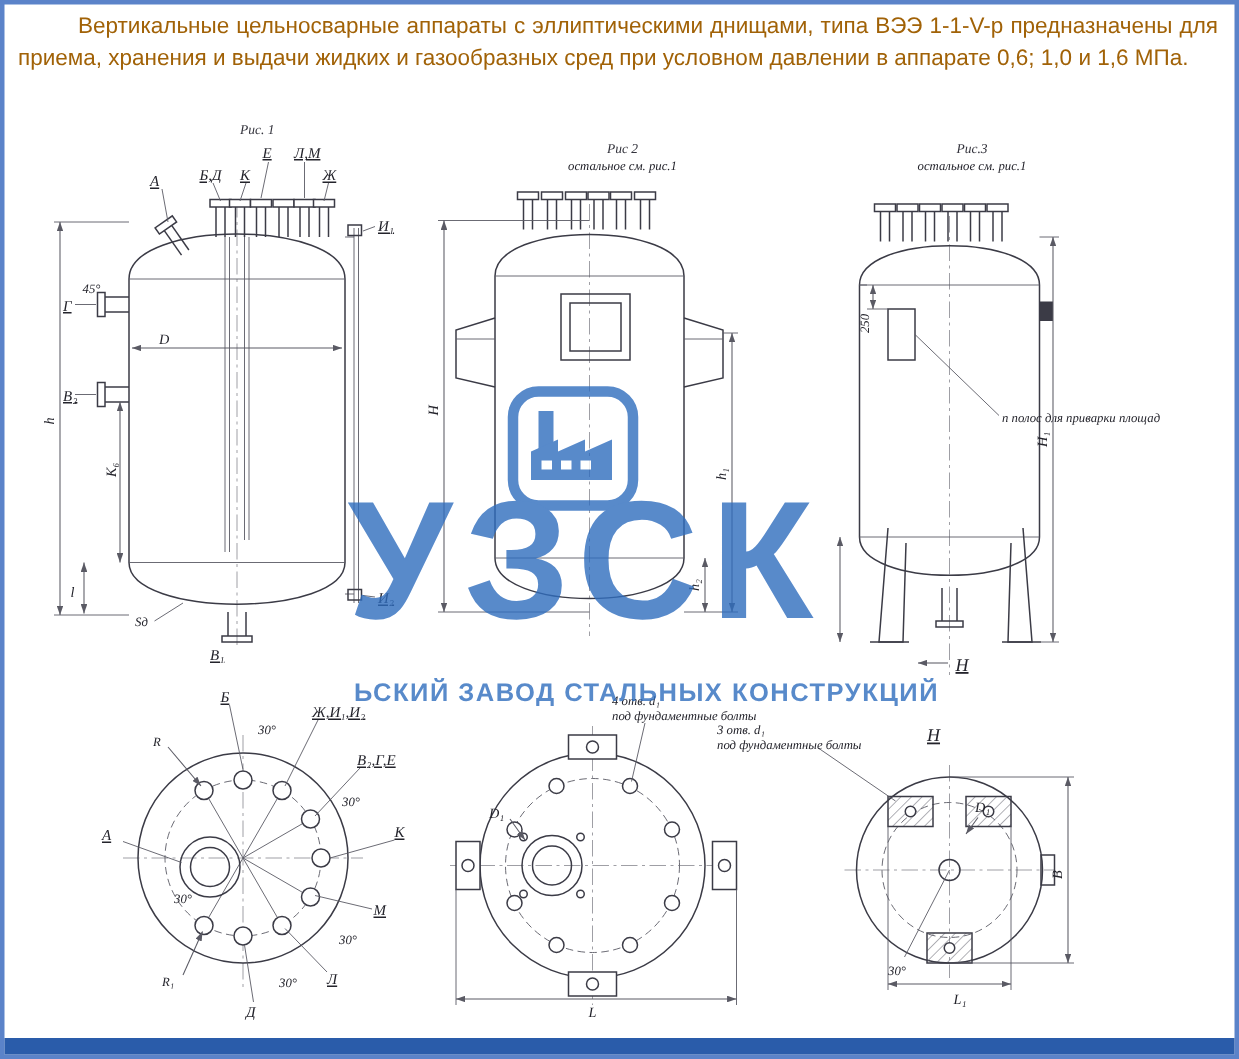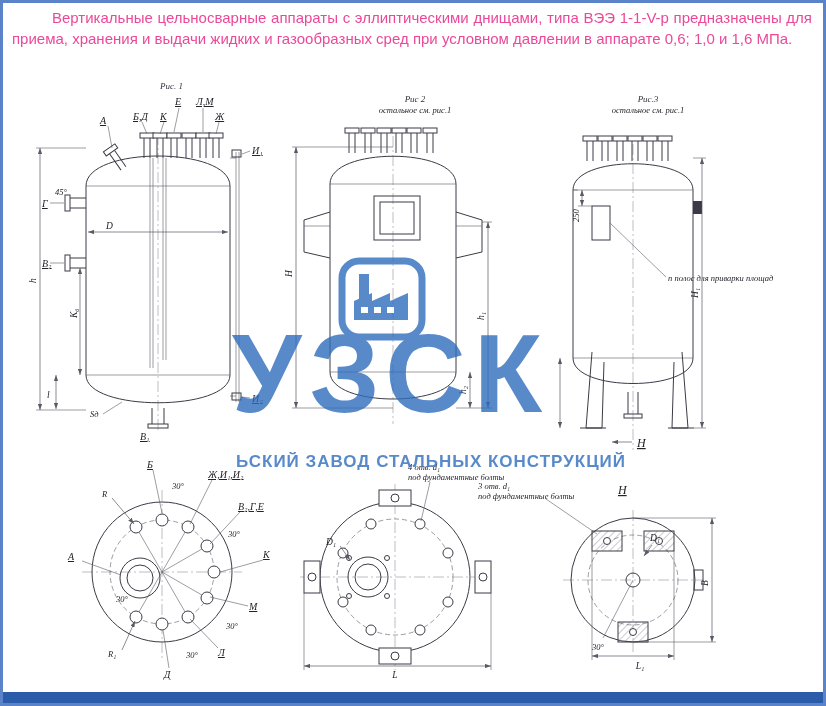--- a/index.html
+++ b/index.html
@@ -1,21 +1,21 @@
 <!DOCTYPE html>
 <html><head>
 <meta charset="utf-8">
 <style>
   html,body{margin:0;padding:0;}
   body{width:826px;height:706px;position:relative;overflow:hidden;background:#ffffff;
        font-family:"Liberation Sans",sans-serif;}
   .frame{position:absolute;inset:0;border:3px solid #5b83c9;box-sizing:border-box;pointer-events:none;z-index:5;}
   .bottombar{position:absolute;left:3px;right:3px;bottom:3px;height:11px;background:#2a5caa;z-index:6;}
   .intro{position:absolute;left:12px;top:8px;width:800px;z-index:4;
-         font-size:15px;line-height:1.38;color:#ec4899;text-align:justify;text-indent:40px;}
+         font-size:15px;line-height:1.38;color:#a16207;text-align:justify;text-indent:40px;}
   .drawing{position:absolute;left:0;top:0;z-index:1;}
   
   .ln{stroke:#3b3b46;stroke-width:1;fill:none;}
   .thin{stroke:#5a5a64;stroke-width:.6;fill:none;}
   .dim{stroke:#5a5a64;stroke-width:.7;fill:none;}
   .axis{stroke:#8a8a92;stroke-width:.55;fill:none;stroke-dasharray:11 3 2 3;}
   .dash{stroke:#5a5a64;stroke-width:.6;fill:none;stroke-dasharray:5 3;}
   .fillshape{fill:#3b3b46;stroke:none;}
   text{fill:#23232b;}
   .lbl{font:italic 10px "Liberation Serif",serif;text-decoration:underline;}

